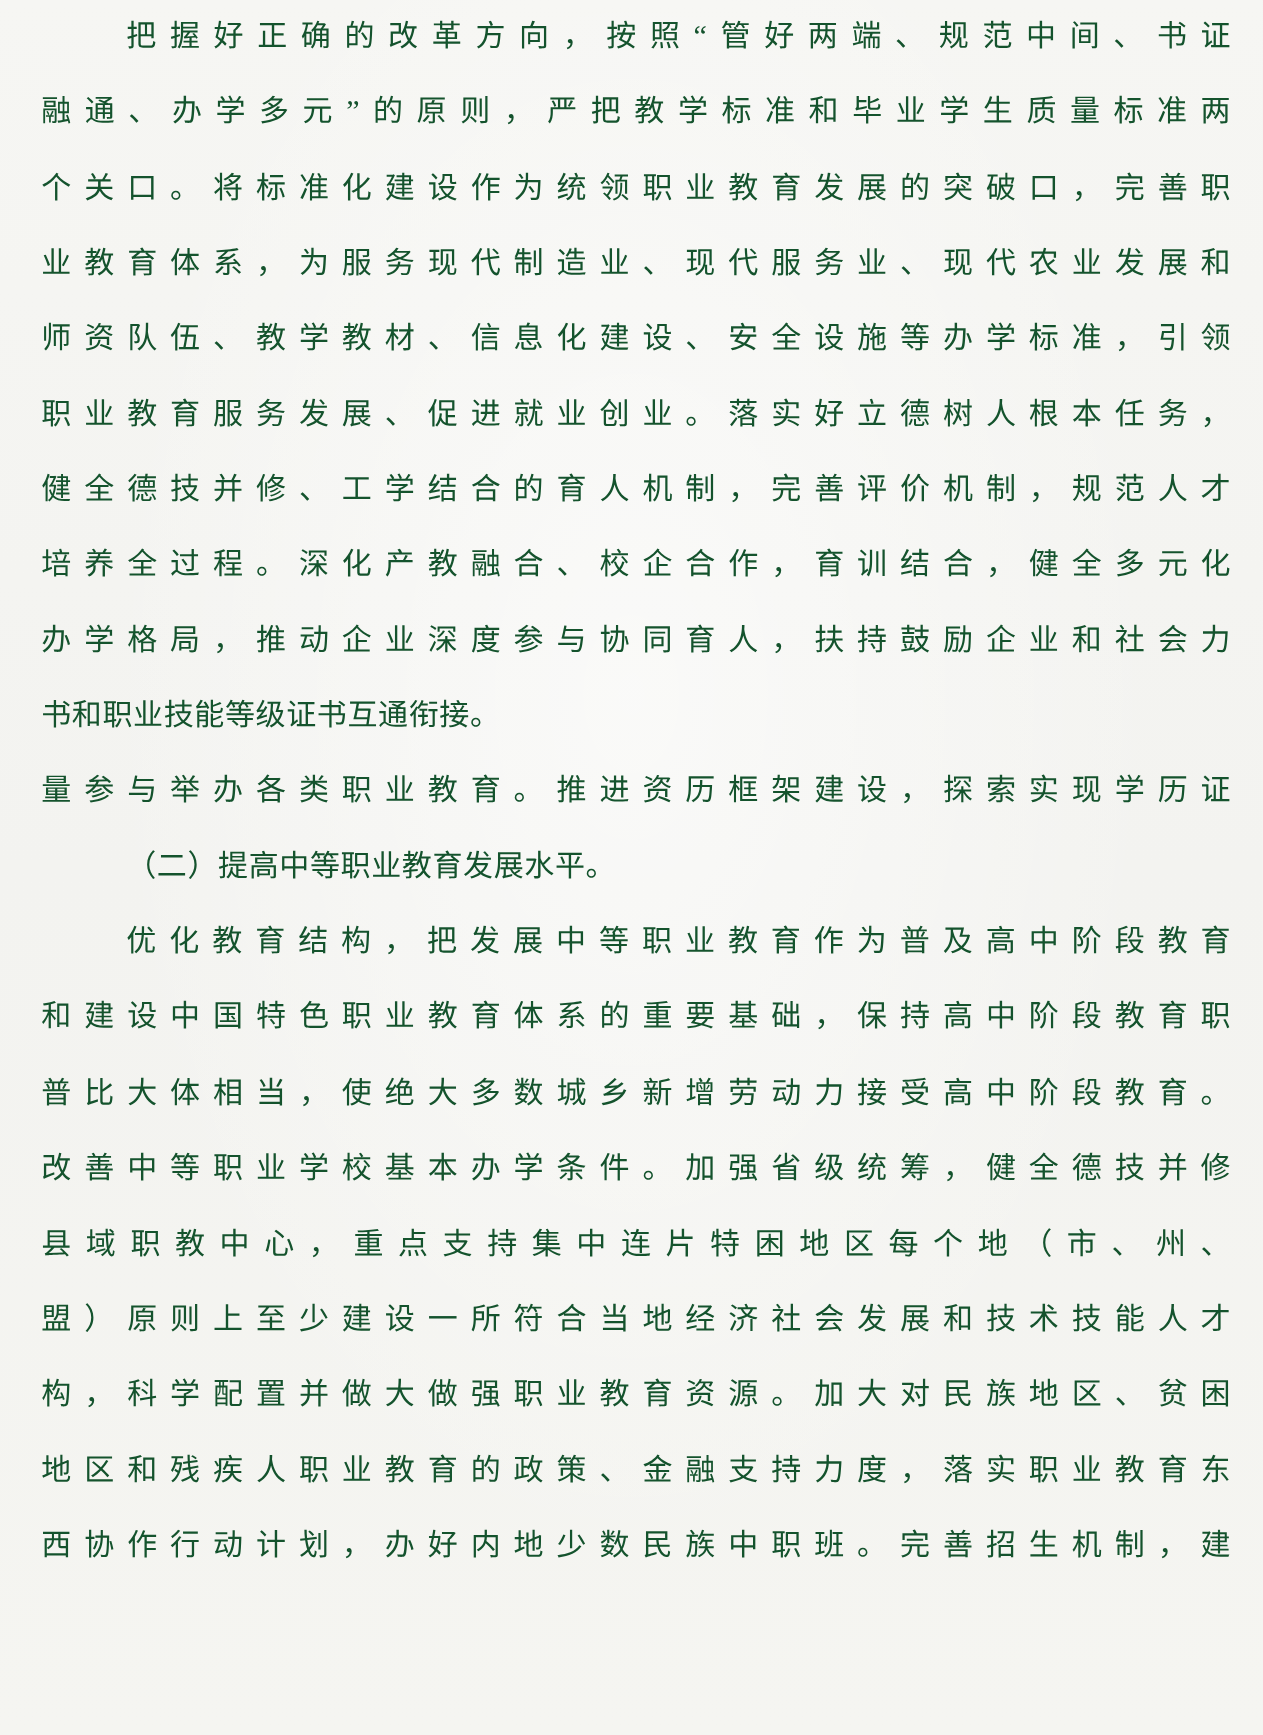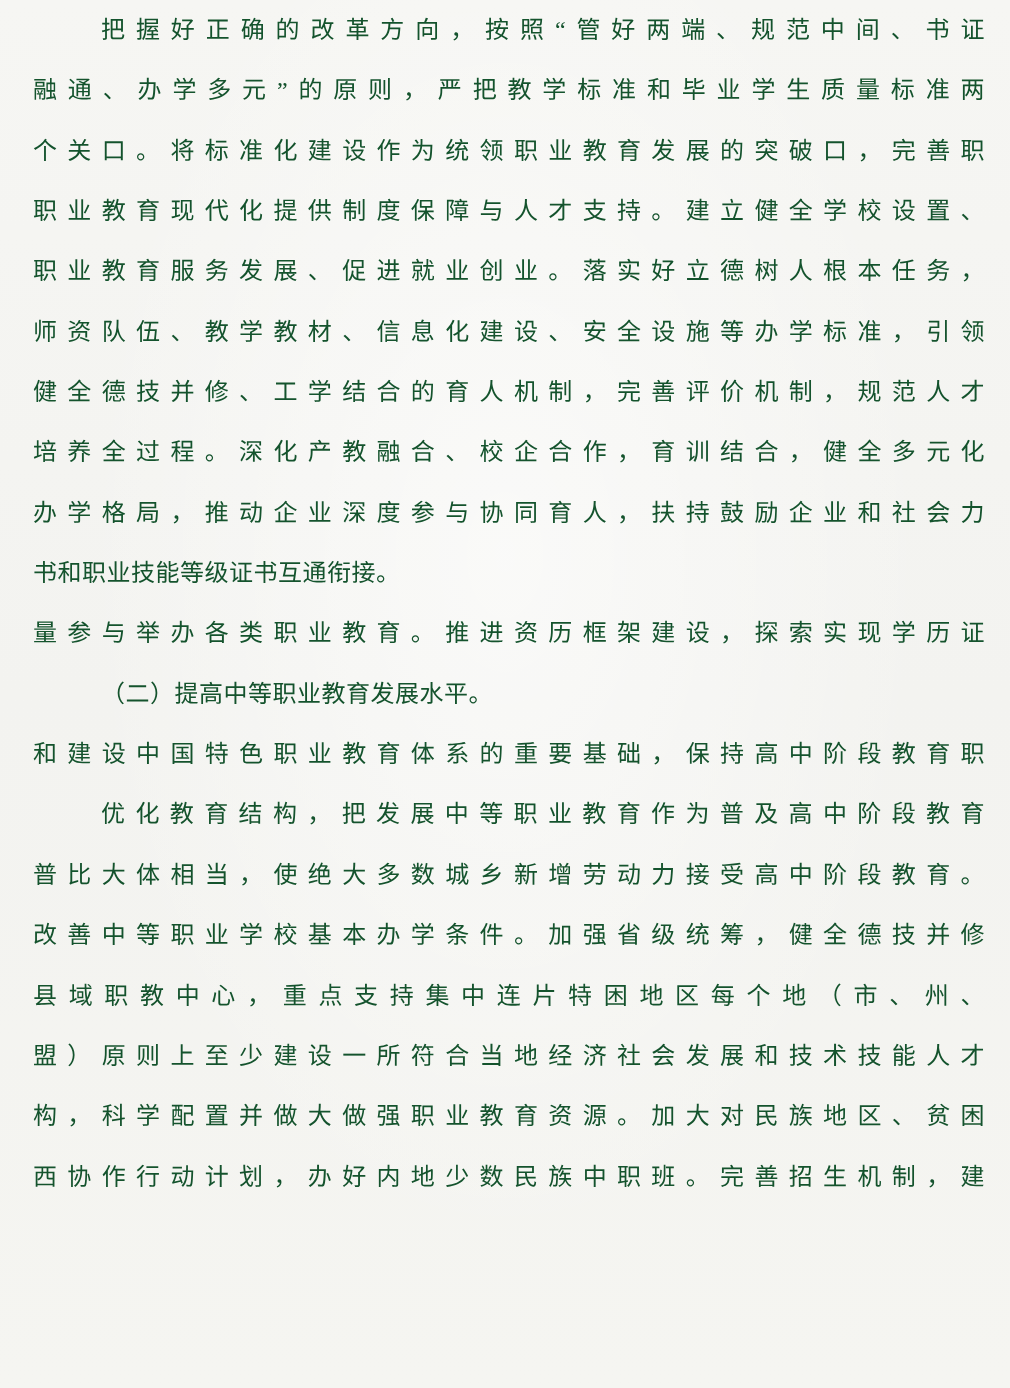--- a/index.html
+++ b/index.html
@@ -50,30 +50,31 @@
 </style>
 </head>
 <body>
 
 <div class="scan-surface"></div>
 
 <div class="page">
   <div class="line indent">把握好正确的改革方向，按照“管好两端、规范中间、书证</div>
   <div class="line">融通、办学多元”的原则，严把教学标准和毕业学生质量标准两</div>
   <div class="line">个关口。将标准化建设作为统领职业教育发展的突破口，完善职</div>
-  <div class="line">职业教育现代化提供制度保障与人才支持。建立健全学校设置、</div>
+  <div class="line">业教育体系，为服务现代制造业、现代服务业、现代农业发展和</div>
+  <div class="line">师资队伍、教学教材、信息化建设、安全设施等办学标准，引领</div>
   <div class="line">职业教育服务发展、促进就业创业。落实好立德树人根本任务，</div>
-  <div class="line">师资队伍、教学教材、信息化建设、安全设施等办学标准，引领</div>
   <div class="line">健全德技并修、工学结合的育人机制，完善评价机制，规范人才</div>
   <div class="line">培养全过程。深化产教融合、校企合作，育训结合，健全多元化</div>
   <div class="line">办学格局，推动企业深度参与协同育人，扶持鼓励企业和社会力</div>
   <div class="line short">书和职业技能等级证书互通衔接。</div>
   <div class="line">量参与举办各类职业教育。推进资历框架建设，探索实现学历证</div>
   <div class="line heading indent short">（二）提高中等职业教育发展水平。</div>
+  <div class="line indent">优化教育结构，把发展中等职业教育作为普及高中阶段教育</div>
   <div class="line">和建设中国特色职业教育体系的重要基础，保持高中阶段教育职</div>
-  <div class="line indent">优化教育结构，把发展中等职业教育作为普及高中阶段教育</div>
   <div class="line">普比大体相当，使绝大多数城乡新增劳动力接受高中阶段教育。</div>
   <div class="line">改善中等职业学校基本办学条件。加强省级统筹，健全德技并修</div>
   <div class="line">县域职教中心，重点支持集中连片特困地区每个地（市、州、</div>
   <div class="line">盟）原则上至少建设一所符合当地经济社会发展和技术技能人才</div>
   <div class="line">构，科学配置并做大做强职业教育资源。加大对民族地区、贫困</div>
+  <div class="line">地区和残疾人职业教育的政策、金融支持力度，落实职业教育东</div>
   <div class="line">西协作行动计划，办好内地少数民族中职班。完善招生机制，建</div>
 </div>
 
 </body></html>

